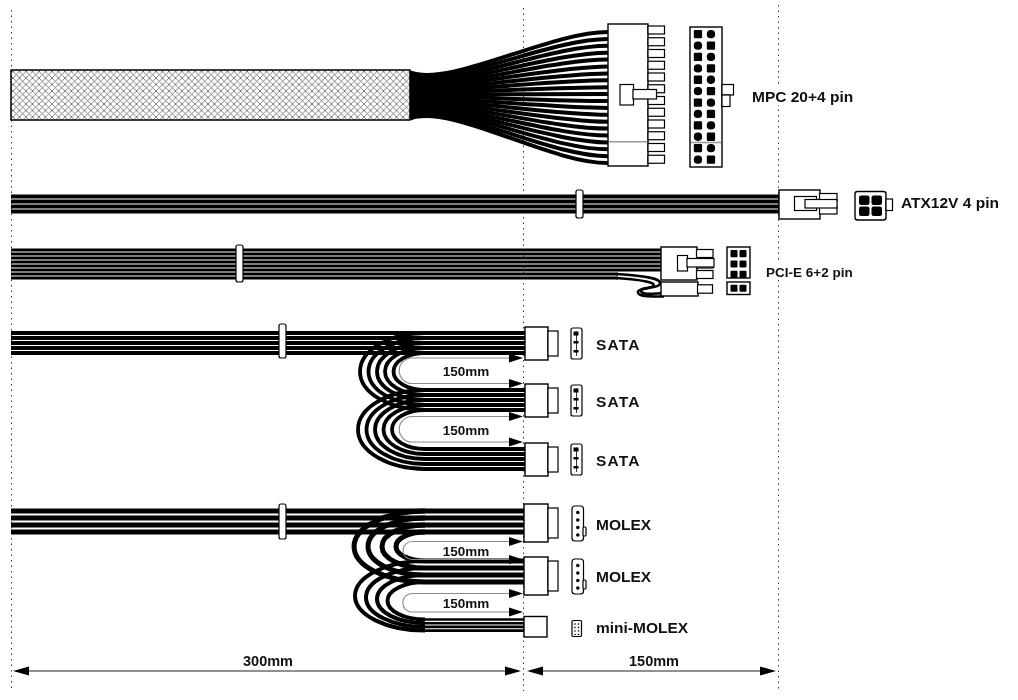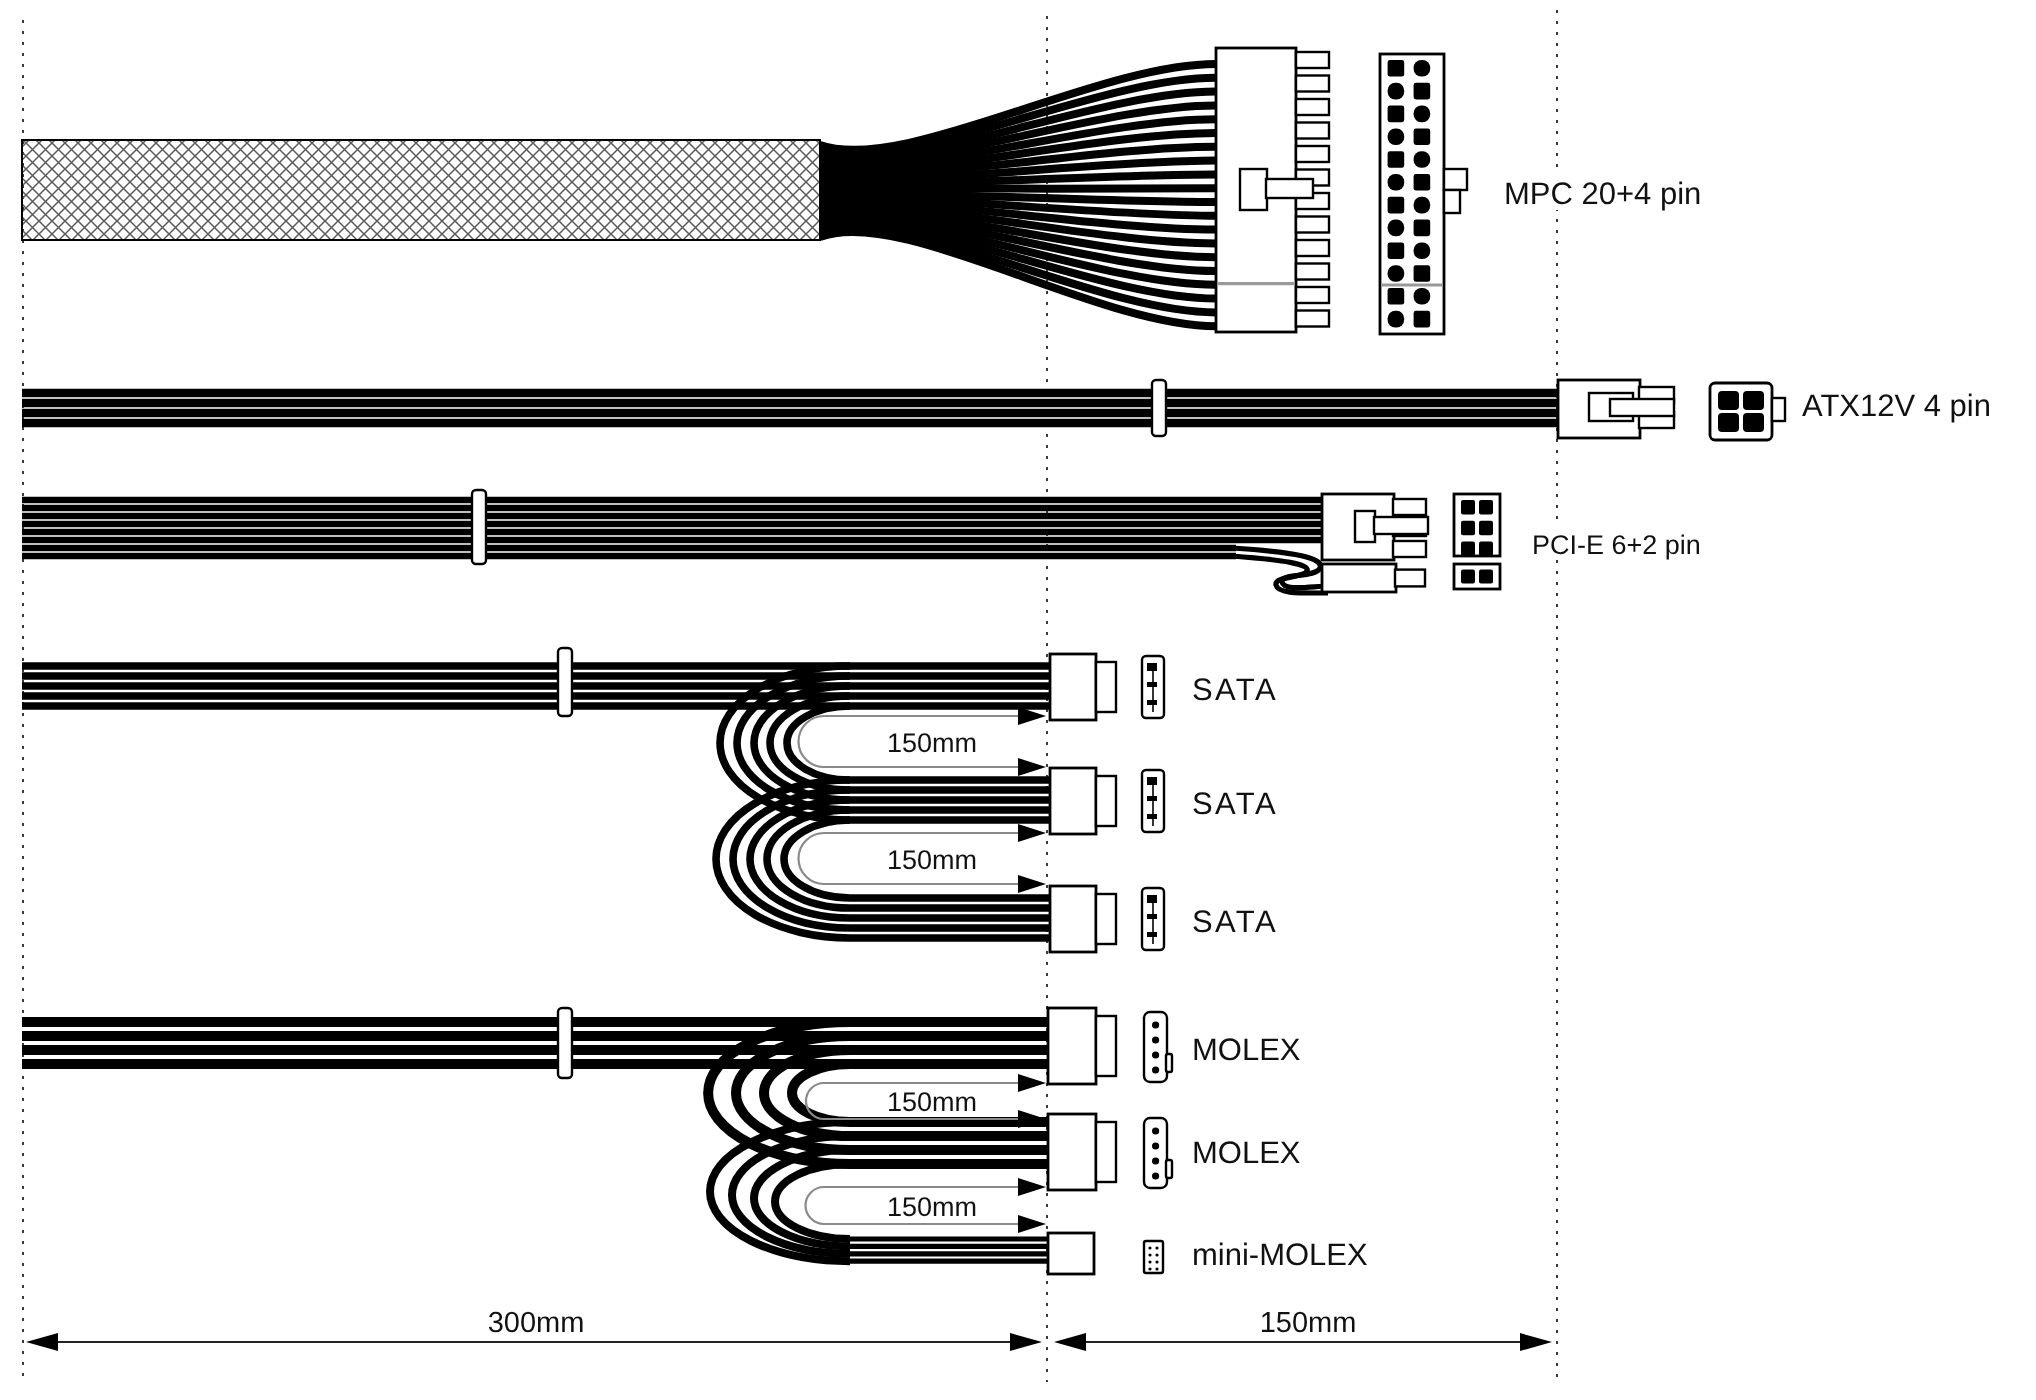--- a/index.html
+++ b/index.html
@@ -1,16 +1,16 @@
 <!DOCTYPE html>
 <html><head>
 <meta charset="utf-8">
 <style>
   html,body{margin:0;padding:0;background:#fff;}
-  .stage{position:relative;width:1018px;height:700px;background:#fff;overflow:hidden;}
+  .stage{position:relative;width:1018px;height:700px;background:#fff;overflow:hidden;font-weight:bold;}
   svg{display:block;}
   text{font-family:"Liberation Sans","DejaVu Sans",sans-serif;fill:#111;}
   .lbl{font-size:15.5px;}
   .lblsm{font-size:13.5px;}
   .dimlbl{font-size:14.5px;text-anchor:middle;}
   .looplbl{font-size:13.5px;text-anchor:middle;}
   .sp{letter-spacing:1.2px;}
   .wb{stroke:#000;fill:none;}
   .sw4{stroke-width:4;}
   .sw42{stroke-width:4.2;}

